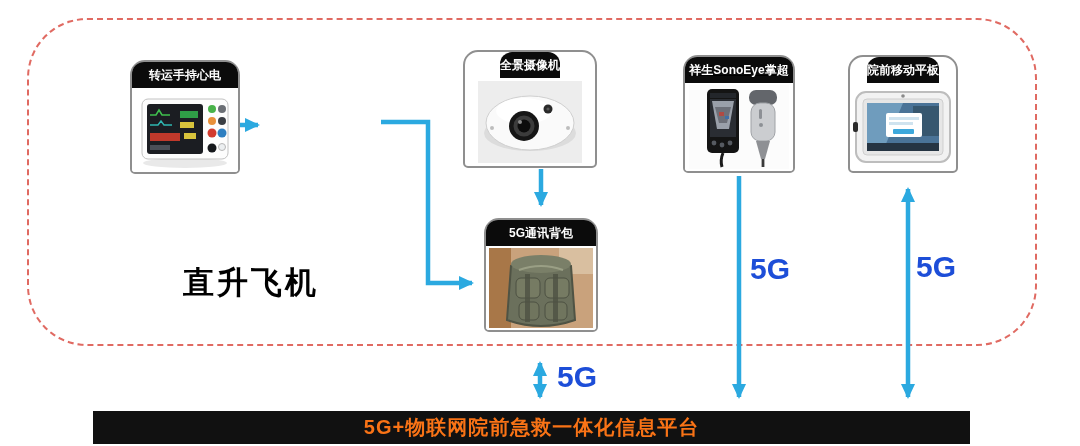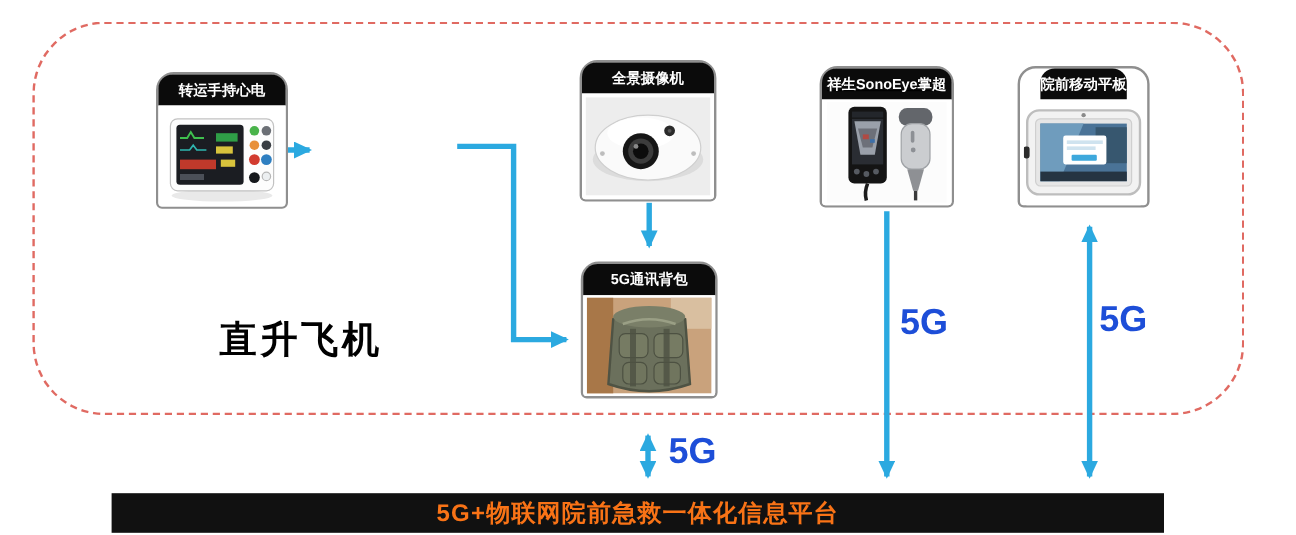--- a/index.html
+++ b/index.html
@@ -77,21 +77,21 @@
         <circle cx="86" cy="30" r="4" fill="#3a3e44"></circle>
         <circle cx="76" cy="42" r="4.5" fill="#d23b2f"></circle>
         <circle cx="86" cy="42" r="4.5" fill="#2e7fc1"></circle>
         <circle cx="76" cy="57" r="4.5" fill="#16181c"></circle>
         <circle cx="86" cy="56" r="3.5" fill="#eceff1" stroke="#b7b7b7"></circle>
       </svg>
     </div>
   </div>
 
 
-  <div class="device" style="left:483px;top:50px;width:114px;height:118px;">
+  <div class="device" style="left:463px;top:50px;width:134px;height:118px;align-items:center;">
     <div class="device-header">全景摄像机</div>
     <div class="device-body">
       <svg width="104" height="82">
         <rect x="0" y="0" width="104" height="82" fill="#ededed"></rect>
         <ellipse cx="52" cy="52" rx="46" ry="18" fill="#dcdcdc"></ellipse>
         <ellipse cx="52" cy="42" rx="44" ry="27" fill="#fafafa" stroke="#cfcfcf"></ellipse>
         <ellipse cx="46" cy="30" rx="28" ry="13" fill="#ffffff" opacity="0.9"></ellipse>
         <circle cx="46" cy="45" r="15" fill="#161616"></circle>
         <circle cx="46" cy="45" r="10.5" fill="#3c3c3c"></circle>
         <circle cx="46" cy="45" r="6.5" fill="#0c0c0c"></circle>

